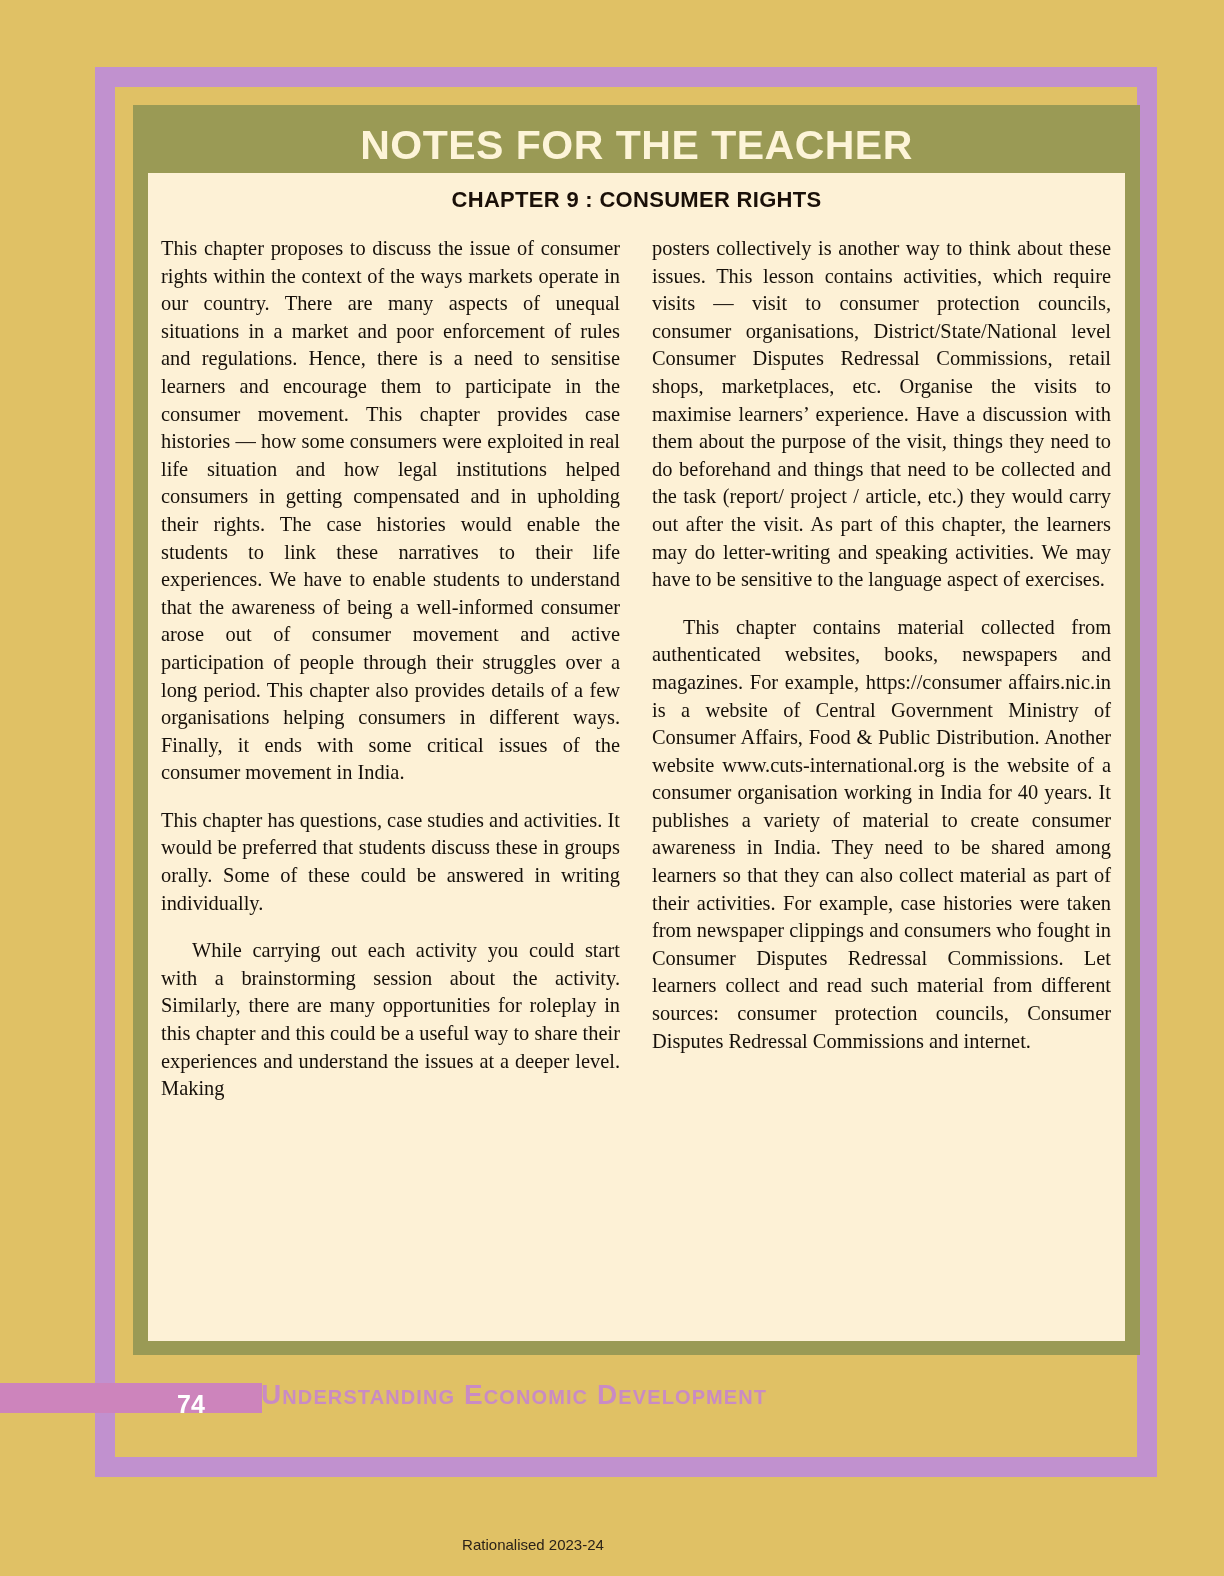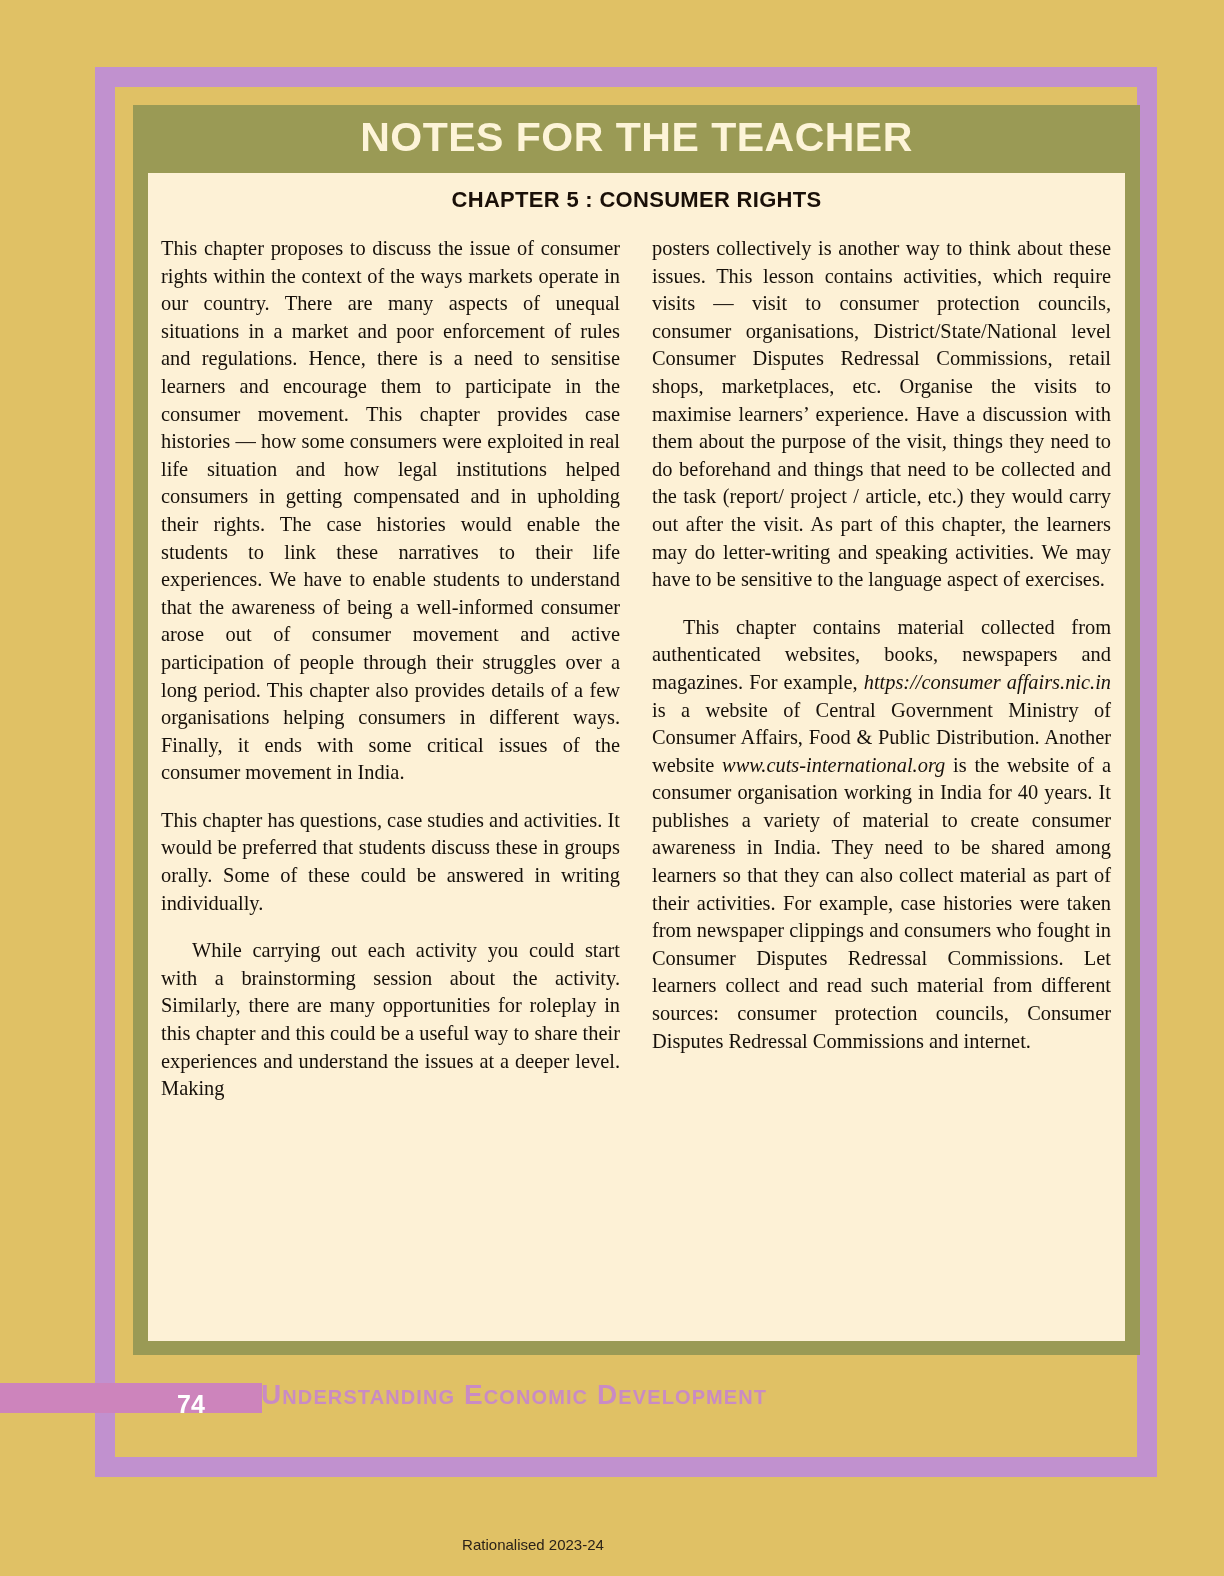--- a/index.html
+++ b/index.html
@@ -38,21 +38,21 @@
   }
 
   
   #header-band {
     position: absolute;
     left: 0;
     top: 0;
     width: 100%;
     height: 64px;
     display: flex;
-    align-items: center;
+    align-items: flex-end;
     justify-content: center;
   }
   #header-title {
     font-family: "Liberation Sans", sans-serif;
     font-weight: bold;
     font-size: 41px;
     letter-spacing: 0.5px;
     color: #fdf4d8;
     white-space: nowrap;
   }
@@ -111,21 +111,20 @@
     font-family: "DejaVu Serif", serif;
     font-weight: bold;
     font-size: 19.5px;
     line-height: 28px;
     color: #120c06;
     margin: 22px 0 18px 0;
     letter-spacing: 0.2px;
   }
 
   .url {
-    font-style: italic;
     margin-top: 40px;
   }
 
   
   #footer-bar {
     position: absolute;
     left: 0;
     top: 1383px;
     width: 262px;
     height: 30px;
@@ -176,21 +175,21 @@
 <div id="purple-frame"></div>
 
 <div id="olive-panel">
 
   <div id="header-band">
     <div id="header-title">NOTES FOR THE TEACHER</div>
   </div>
 
   <div id="content-sheet">
 
-    <div id="chapter-title">CHAPTER 5 : CONSUMER RIGHTS</div>
+    <div id="chapter-title">CHAPTER 9 : CONSUMER RIGHTS</div>
 
     <div id="columns">
 
       <div class="col">
         <p class="para">This chapter proposes to discuss the issue of consumer rights within the context of the ways markets operate in our country. There are many aspects of unequal situations in a market and poor enforcement of rules and regulations. Hence, there is a need to sensitise learners and encourage them to participate in the consumer movement. This chapter provides case histories — how some consumers were exploited  in real life situation and how legal institutions helped consumers  in getting compensated and in upholding their rights. The case histories would enable the students to link these narratives to their life experiences. We have to enable students to understand that the awareness of being a well-informed consumer arose out of consumer movement and active participation of people through their struggles over a long period. This chapter also provides details of a few organisations helping consumers in different ways. Finally, it ends with some critical issues of the consumer movement in India.</p>
 
 
         <p class="para">This chapter has questions, case studies and activities. It would be preferred that students discuss these in groups orally. Some of these could be answered in writing individually.</p>
 
         <p class="para indent">While carrying out each activity you could start with a brainstorming session about the activity. Similarly, there are many opportunities for roleplay in this chapter and this could be a useful way to share their experiences and understand the issues at a deeper level. Making</p>

